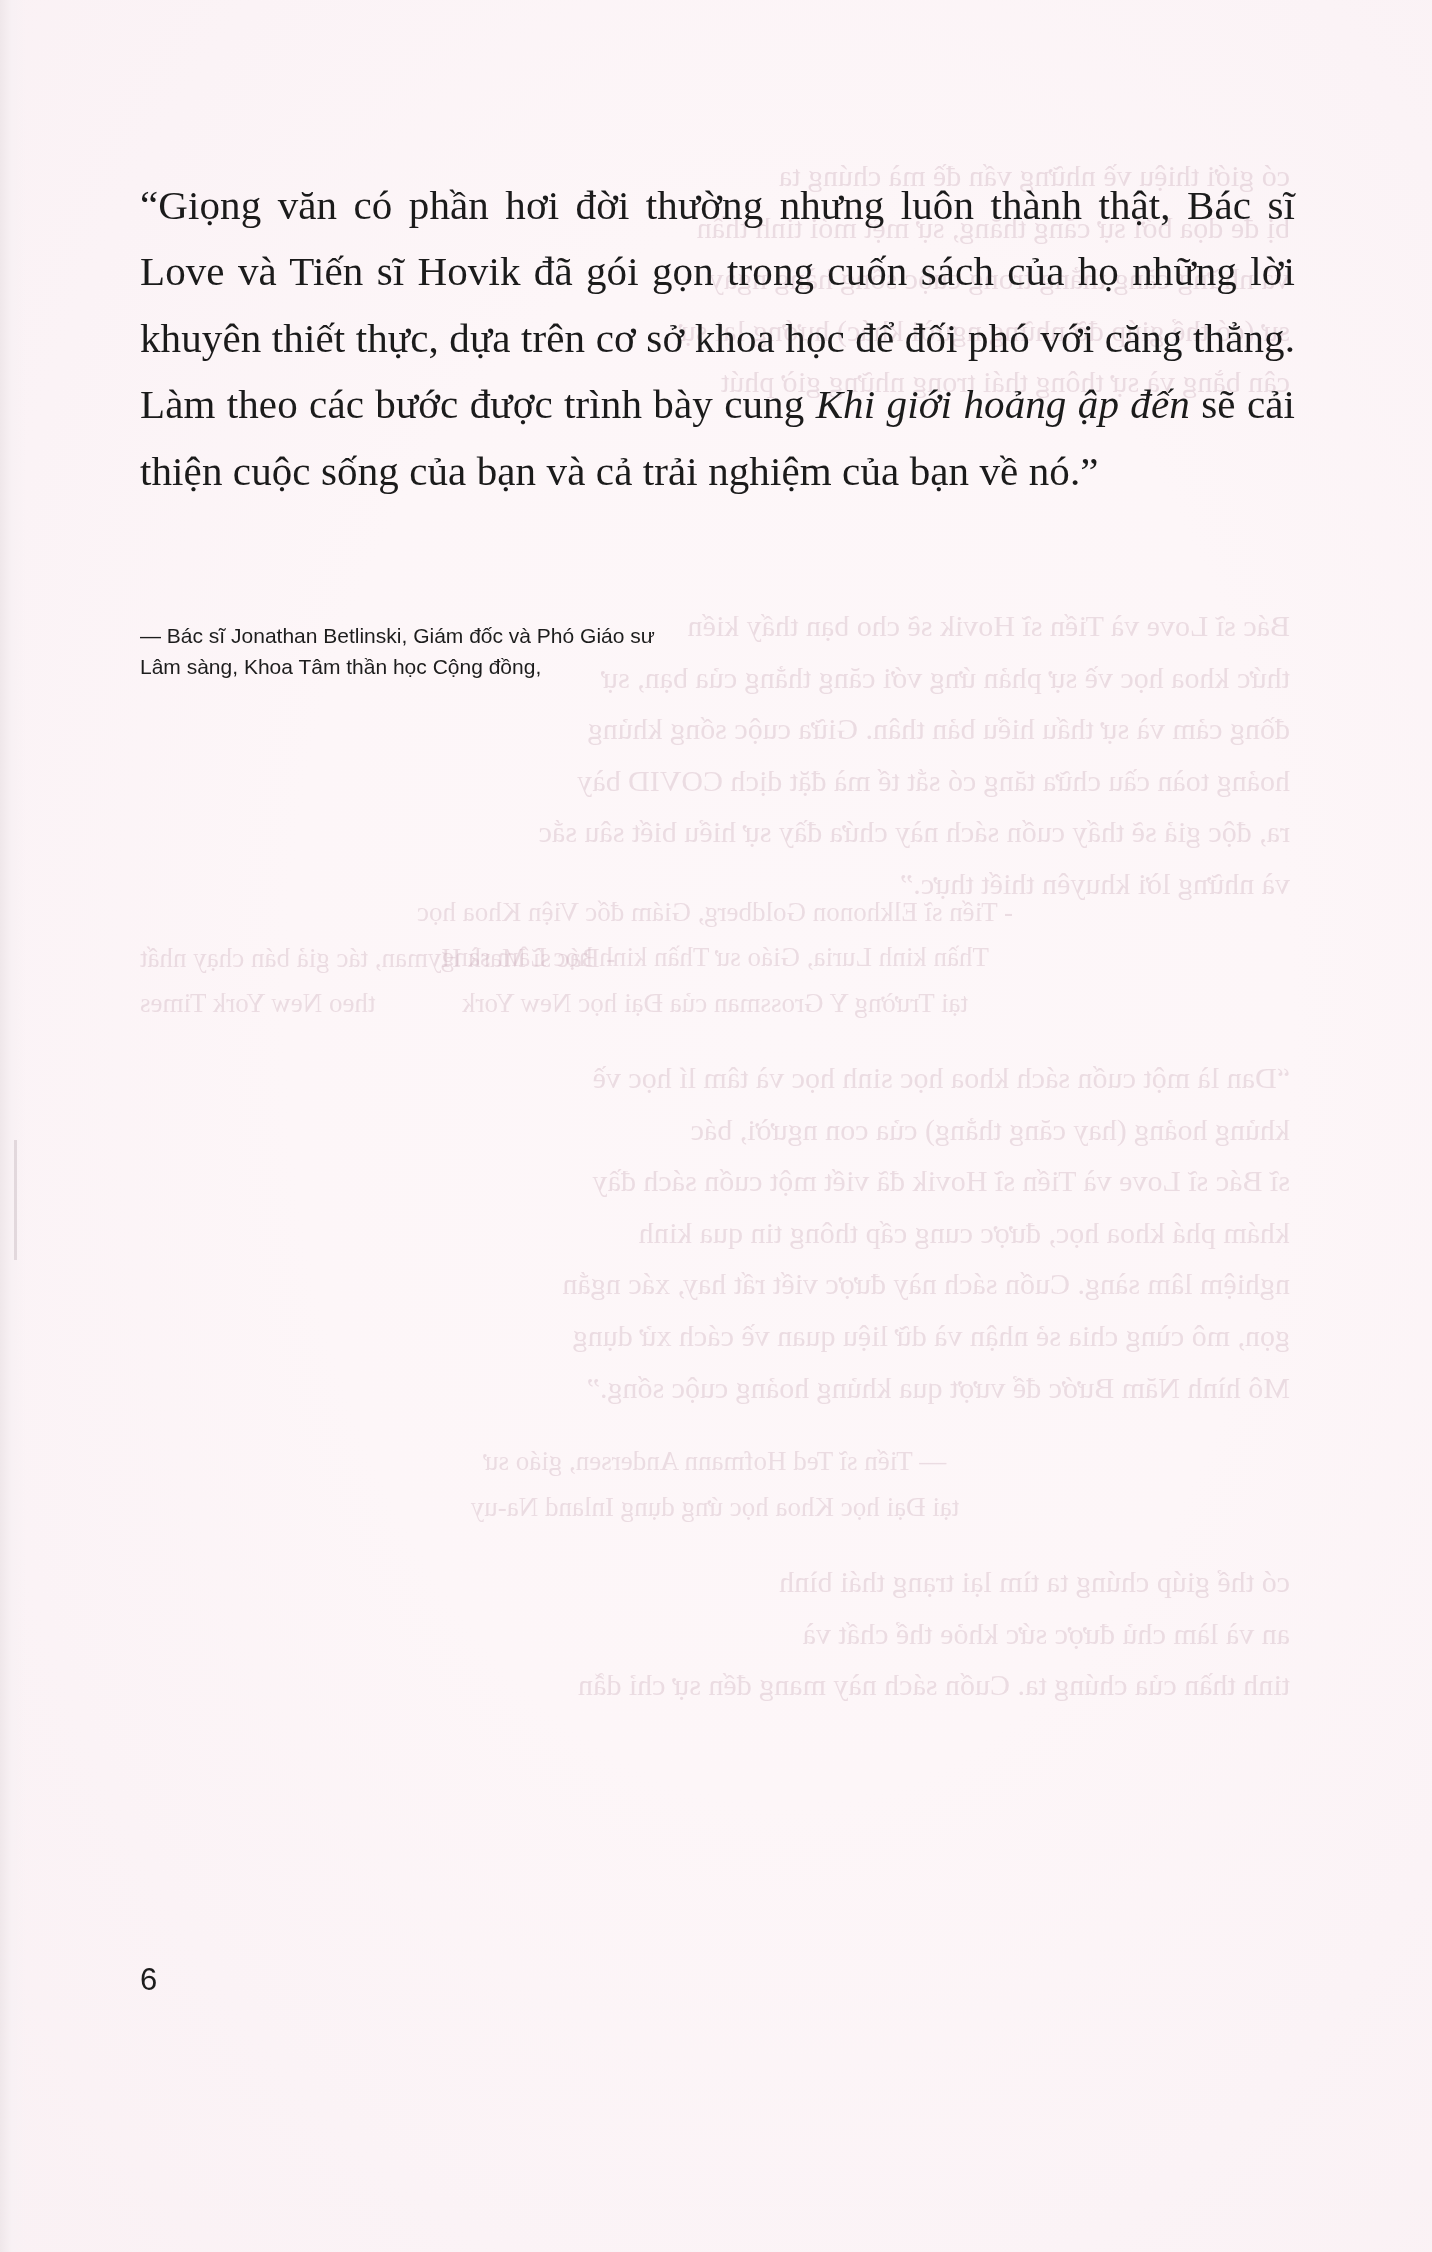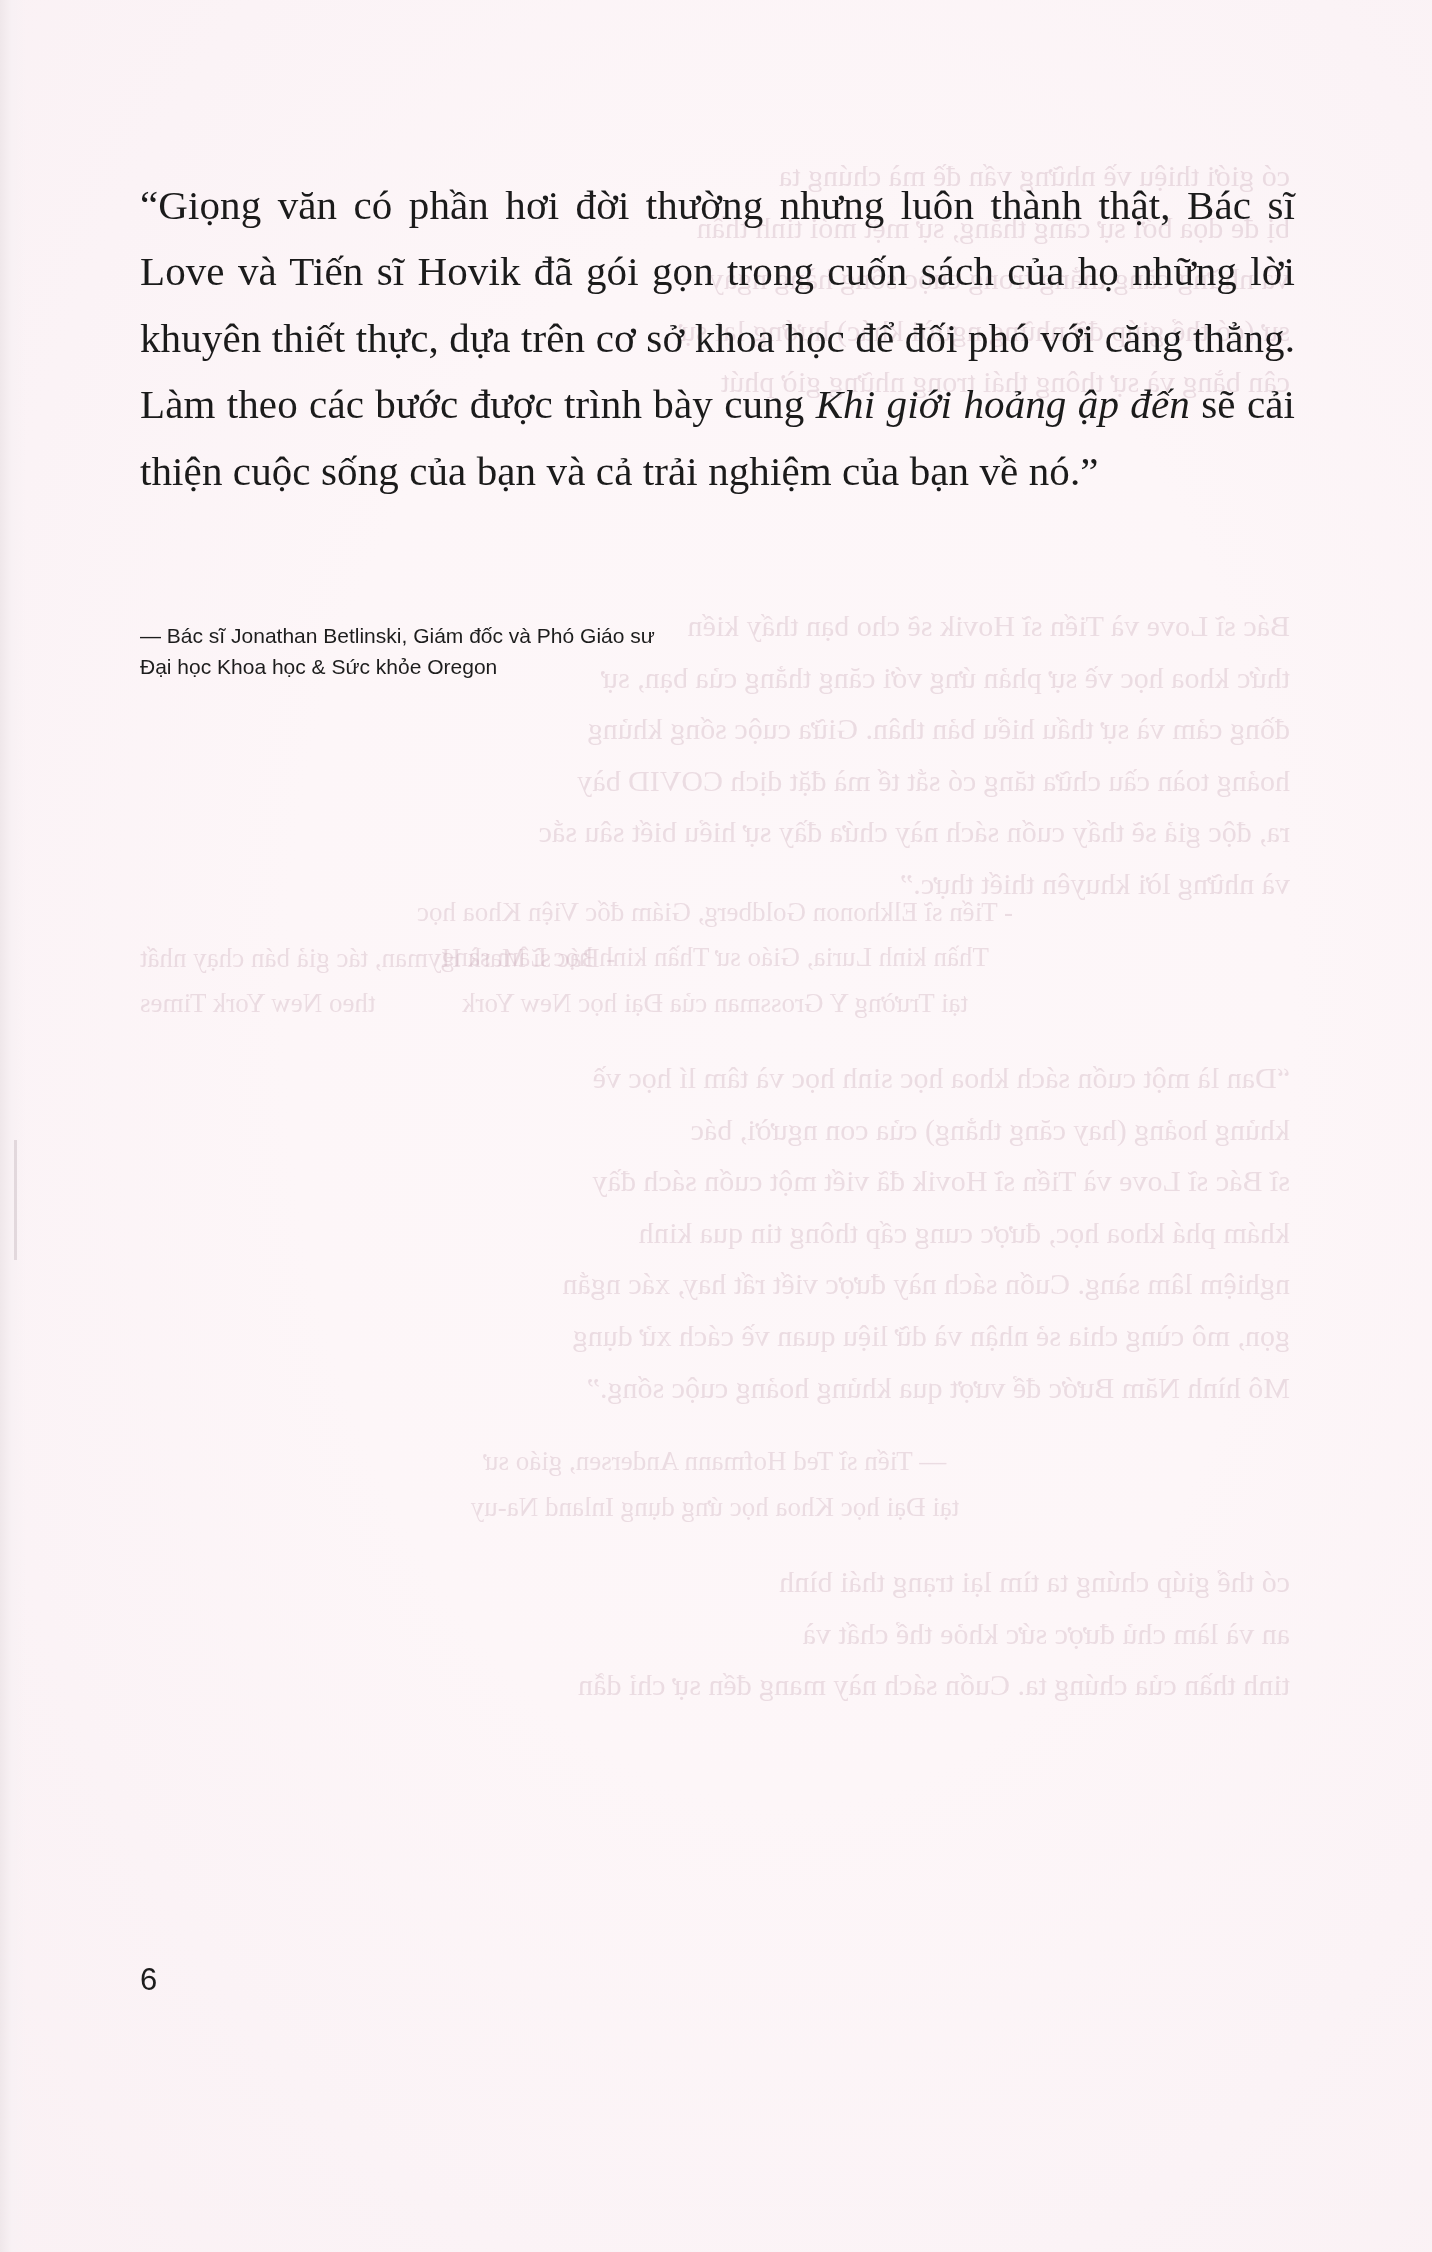--- a/index.html
+++ b/index.html
@@ -185,19 +185,19 @@
         <span>thật, Bác sĩ Love và Tiến sĩ Hovik đã gói gọn trong cuốn sách</span>
         <span>của họ những lời khuyên thiết thực, dựa trên cơ sở khoa học</span>
         <span>để đối phó với căng thẳng. Làm theo các bước được trình bày</span>
         <span>cung </span><em>Khi giới hoảng ập đến</em><span> sẽ cải thiện cuộc sống của bạn</span>
         <span class="last-line">và cả trải nghiệm của bạn về nó.”</span>
       </p>
     </div>
 
     <div class="attribution">
       <span class="attr-line">— Bác sĩ Jonathan Betlinski, Giám đốc và Phó Giáo sư</span>
-      <span class="attr-line">Đại học Khoa học &amp; Sức khỏe Oregon</span>
+      <span class="attr-line">Lâm sàng, Khoa Tâm thần học Cộng đồng,</span>
     </div>
 
   </div>
 
   <div class="page-number">6</div>
 </div>
 
 </body></html>

